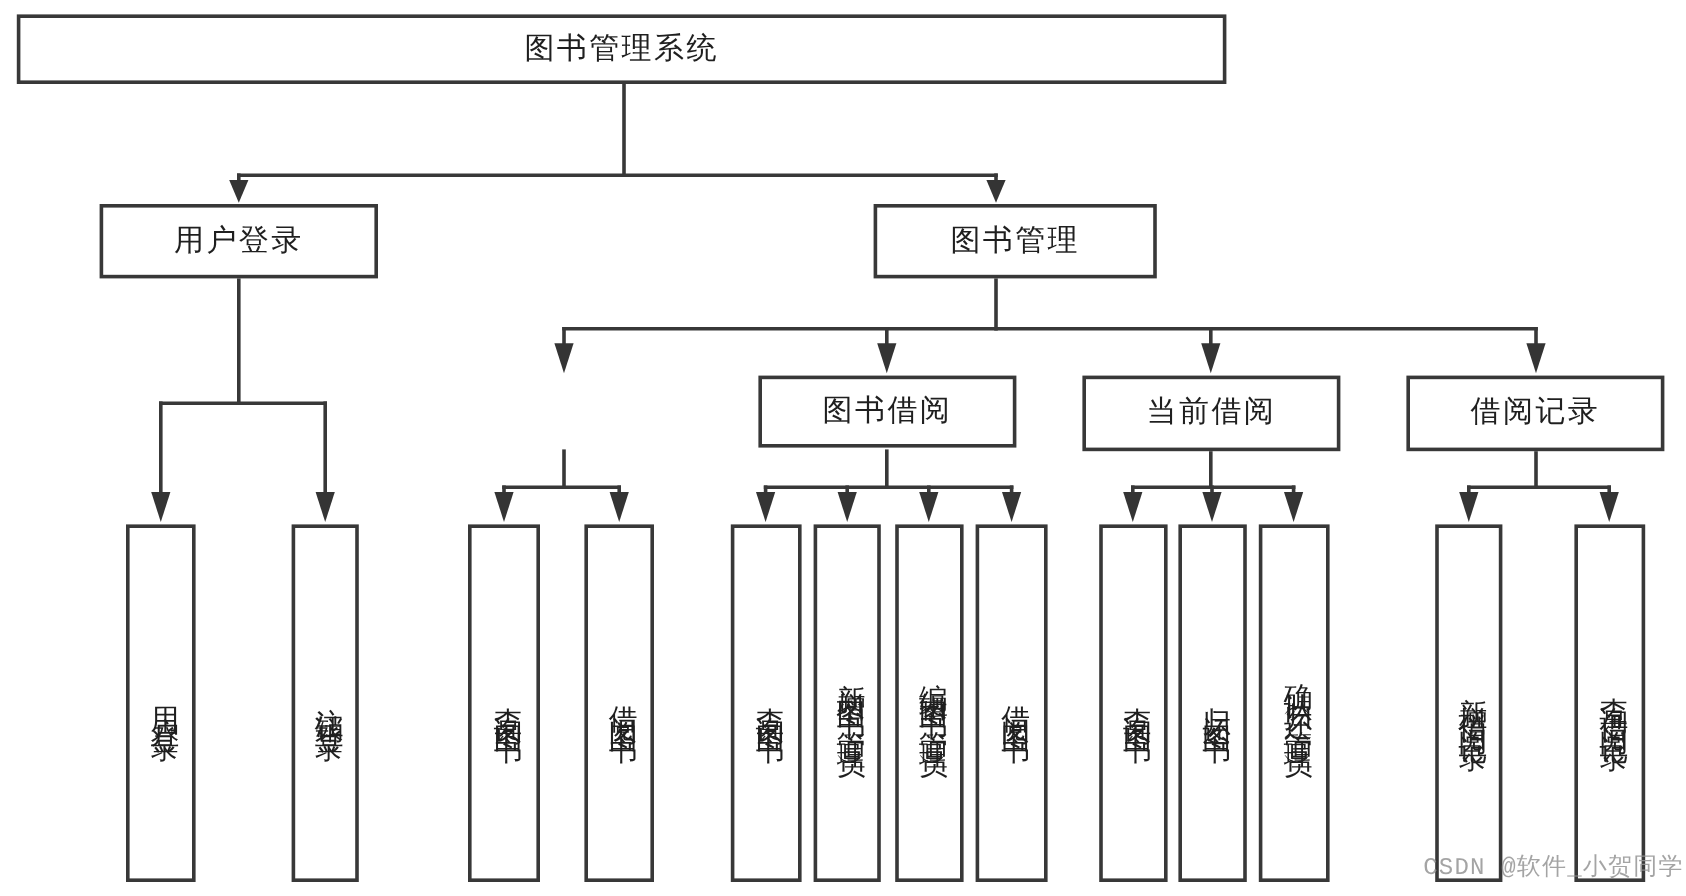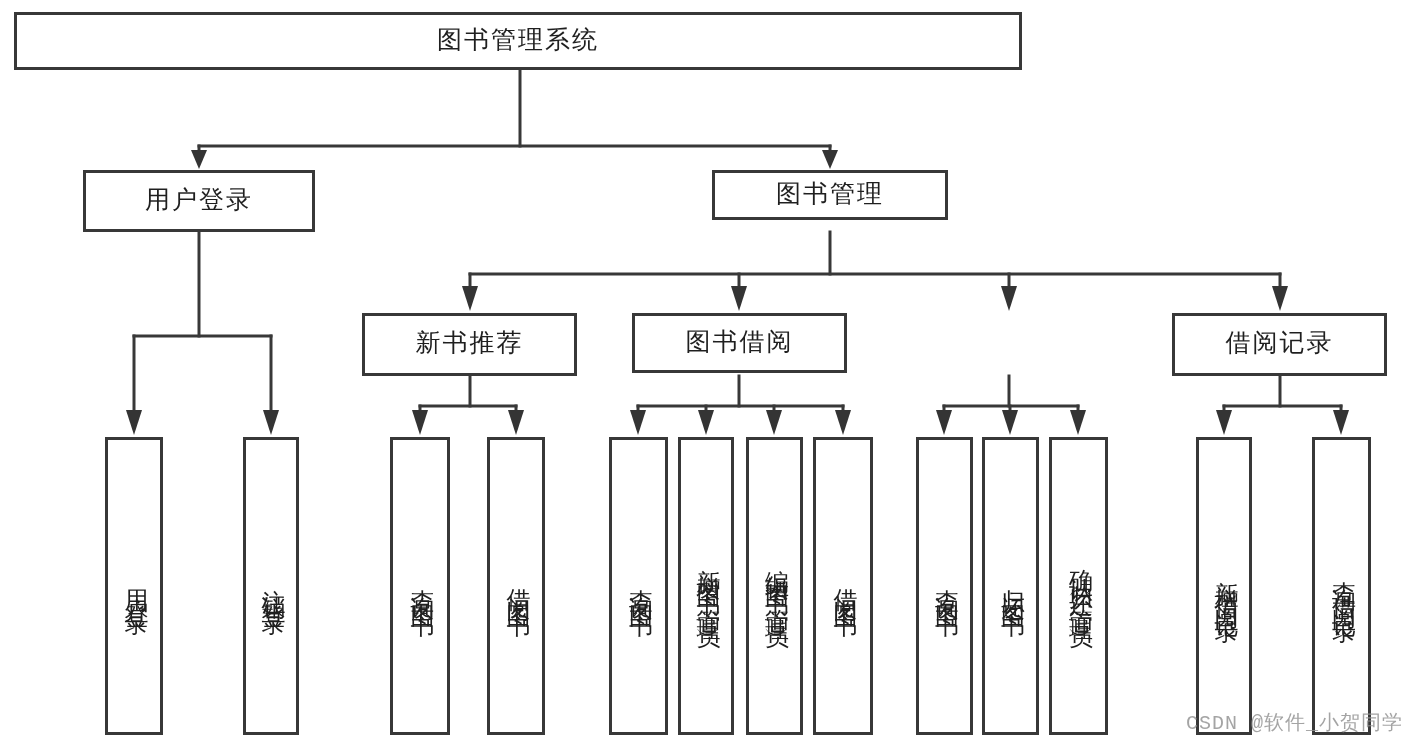--- a/index.html
+++ b/index.html
@@ -98,29 +98,29 @@
     </g>
   </svg>
 
   <div class="node h" style="left:14px;top:12px;width:1008px;height:58px">
     <span>图书管理系统</span>
   </div>
 
   <div class="node h" style="left:83px;top:170px;width:232px;height:62px">
     <span>用户登录</span>
   </div>
-  <div class="node h" style="left:712px;top:170px;width:236px;height:50px">
+  <div class="node h" style="left:728px;top:170px;width:236px;height:62px">
     <span>图书管理</span>
   </div>
 
-  <div class="node h" style="left:362px;top:313px;width:215px;height:63px">
-    <span>新书推荐</span>
-  </div>
   <div class="node h" style="left:632px;top:313px;width:215px;height:60px">
     <span>图书借阅</span>
+  </div>
+  <div class="node h" style="left:902px;top:313px;width:215px;height:63px">
+    <span>当前借阅</span>
   </div>
   <div class="node h" style="left:1172px;top:313px;width:215px;height:63px">
     <span>借阅记录</span>
   </div>
 
   <div class="node v" style="left:105px;top:437px;width:58px;height:298px">
     <span>用户登录</span>
   </div>
   <div class="node v" style="left:243px;top:437px;width:56px;height:298px">
     <span>注销登录</span>

